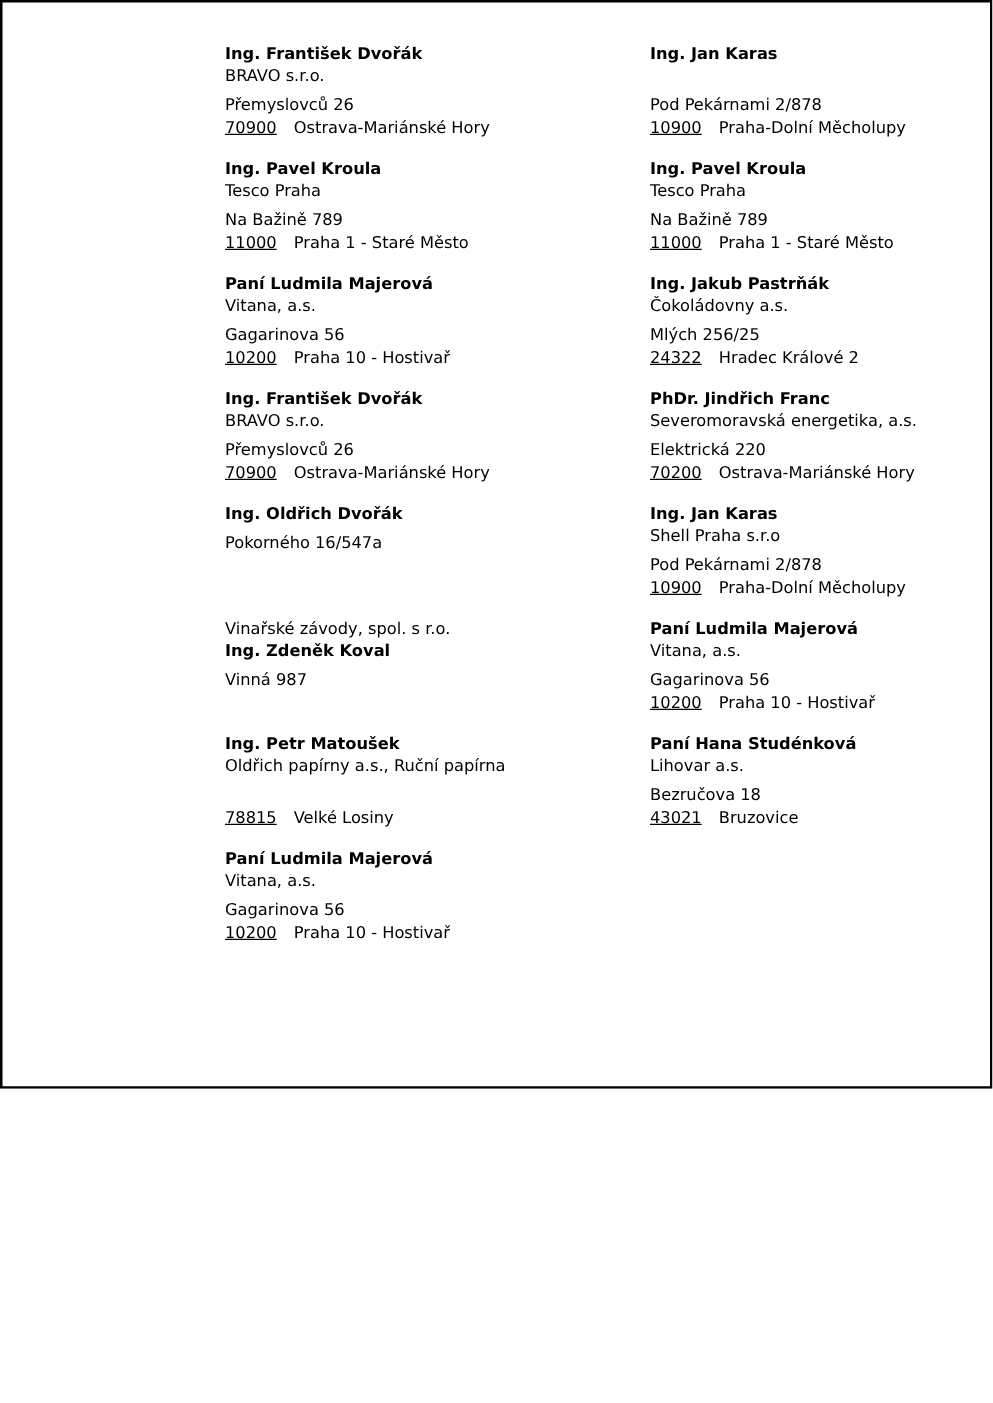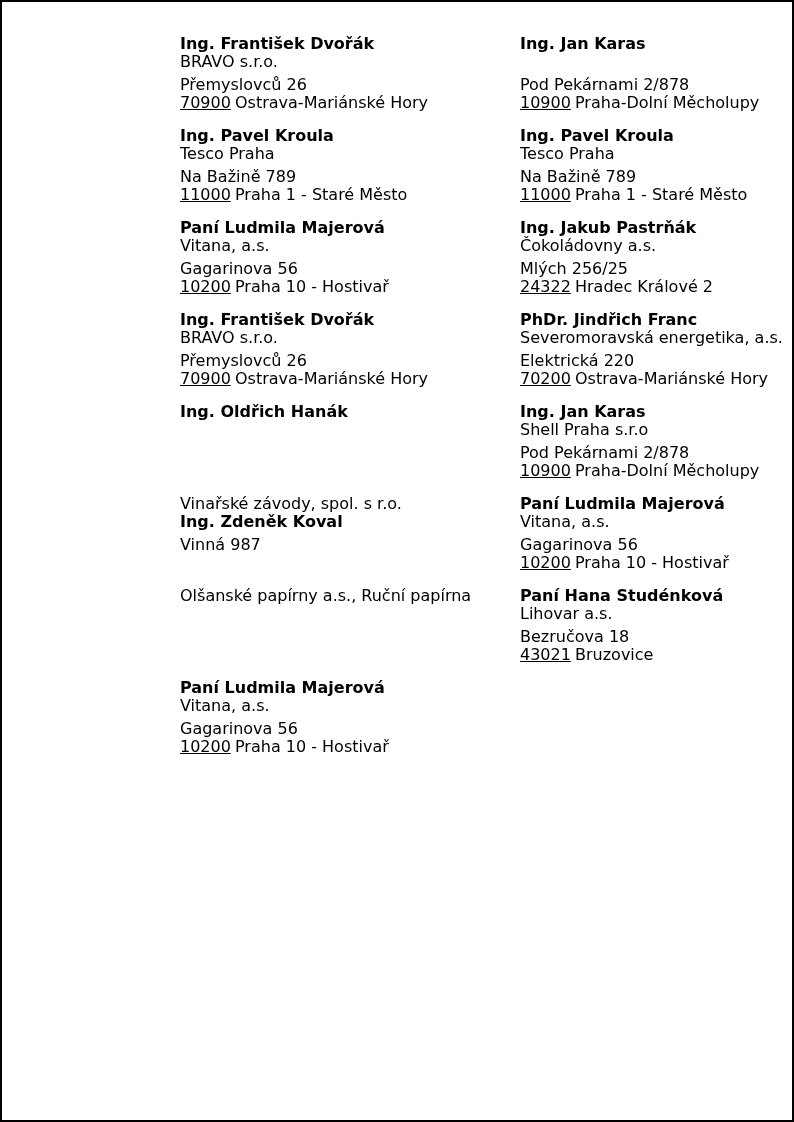--- a/index.html
+++ b/index.html
@@ -2,28 +2,28 @@
 <html><head>
 <meta charset="utf-8">
 <style>
   html, body {
     margin: 0;
     padding: 0;
     background: #ffffff;
   }
   .page {
     width: 794px;
-    height: 1122px;
+    height: 871px;
     box-sizing: border-box;
     background: #ffffff;
     border: 2px solid #000000;
     position: relative;
     overflow: hidden;
     font-family: "DejaVu Sans", "Liberation Sans", sans-serif;
-    font-size: 16px;
+    font-size: 13px;
     color: #000000;
   }
   .labels-grid {
     position: absolute;
     left: 178px;
     top: 33px;
     display: grid;
     grid-template-columns: 340px 340px;
     align-items: start;
   }
@@ -119,21 +119,22 @@
   <div class="label-block">
     <div class="label-line recipient-name">PhDr. Jindřich Franc</div>
     <div class="label-line company-name">Severomoravská energetika, a.s.</div>
     <div class="label-line street-line">Elektrická 220</div>
     <div class="label-line city-line">
       <span class="zip">70200</span><span class="city">Ostrava-Mariánské Hory</span>
     </div>
   </div>
 
   <div class="label-block">
-    <div class="label-line recipient-name">Ing. Oldřich Hanák</div>
+    <div class="label-line recipient-name">Ing. Oldřich Dvořák</div>
+    <div class="label-line street-line">Pokorného 16/547a</div>
   </div>
 
   <div class="label-block">
     <div class="label-line recipient-name">Ing. Jan Karas</div>
     <div class="label-line company-name">Shell Praha s.r.o</div>
     <div class="label-line street-line">Pod Pekárnami 2/878</div>
     <div class="label-line city-line">
       <span class="zip">10900</span><span class="city">Praha-Dolní Měcholupy</span>
     </div>
   </div>
@@ -147,22 +148,26 @@
   <div class="label-block">
     <div class="label-line recipient-name">Paní Ludmila Majerová</div>
     <div class="label-line company-name">Vitana, a.s.</div>
     <div class="label-line street-line">Gagarinova 56</div>
     <div class="label-line city-line">
       <span class="zip">10200</span><span class="city">Praha 10 - Hostivař</span>
     </div>
   </div>
 
   <div class="label-block">
-    <div class="label-line company-name">Olšanské papírny a.s., Ruční papírna</div>
+    <div class="label-line recipient-name">Ing. Petr Matoušek</div>
+    <div class="label-line company-name">Oldřich papírny a.s., Ruční papírna</div>
     <div class="label-line street-line"></div>
+    <div class="label-line city-line">
+      <span class="zip">78815</span><span class="city">Velké Losiny</span>
+    </div>
   </div>
 
   <div class="label-block">
     <div class="label-line recipient-name">Paní Hana Studénková</div>
     <div class="label-line company-name">Lihovar a.s.</div>
     <div class="label-line street-line">Bezručova 18</div>
     <div class="label-line city-line">
       <span class="zip">43021</span><span class="city">Bruzovice</span>
     </div>
   </div>

